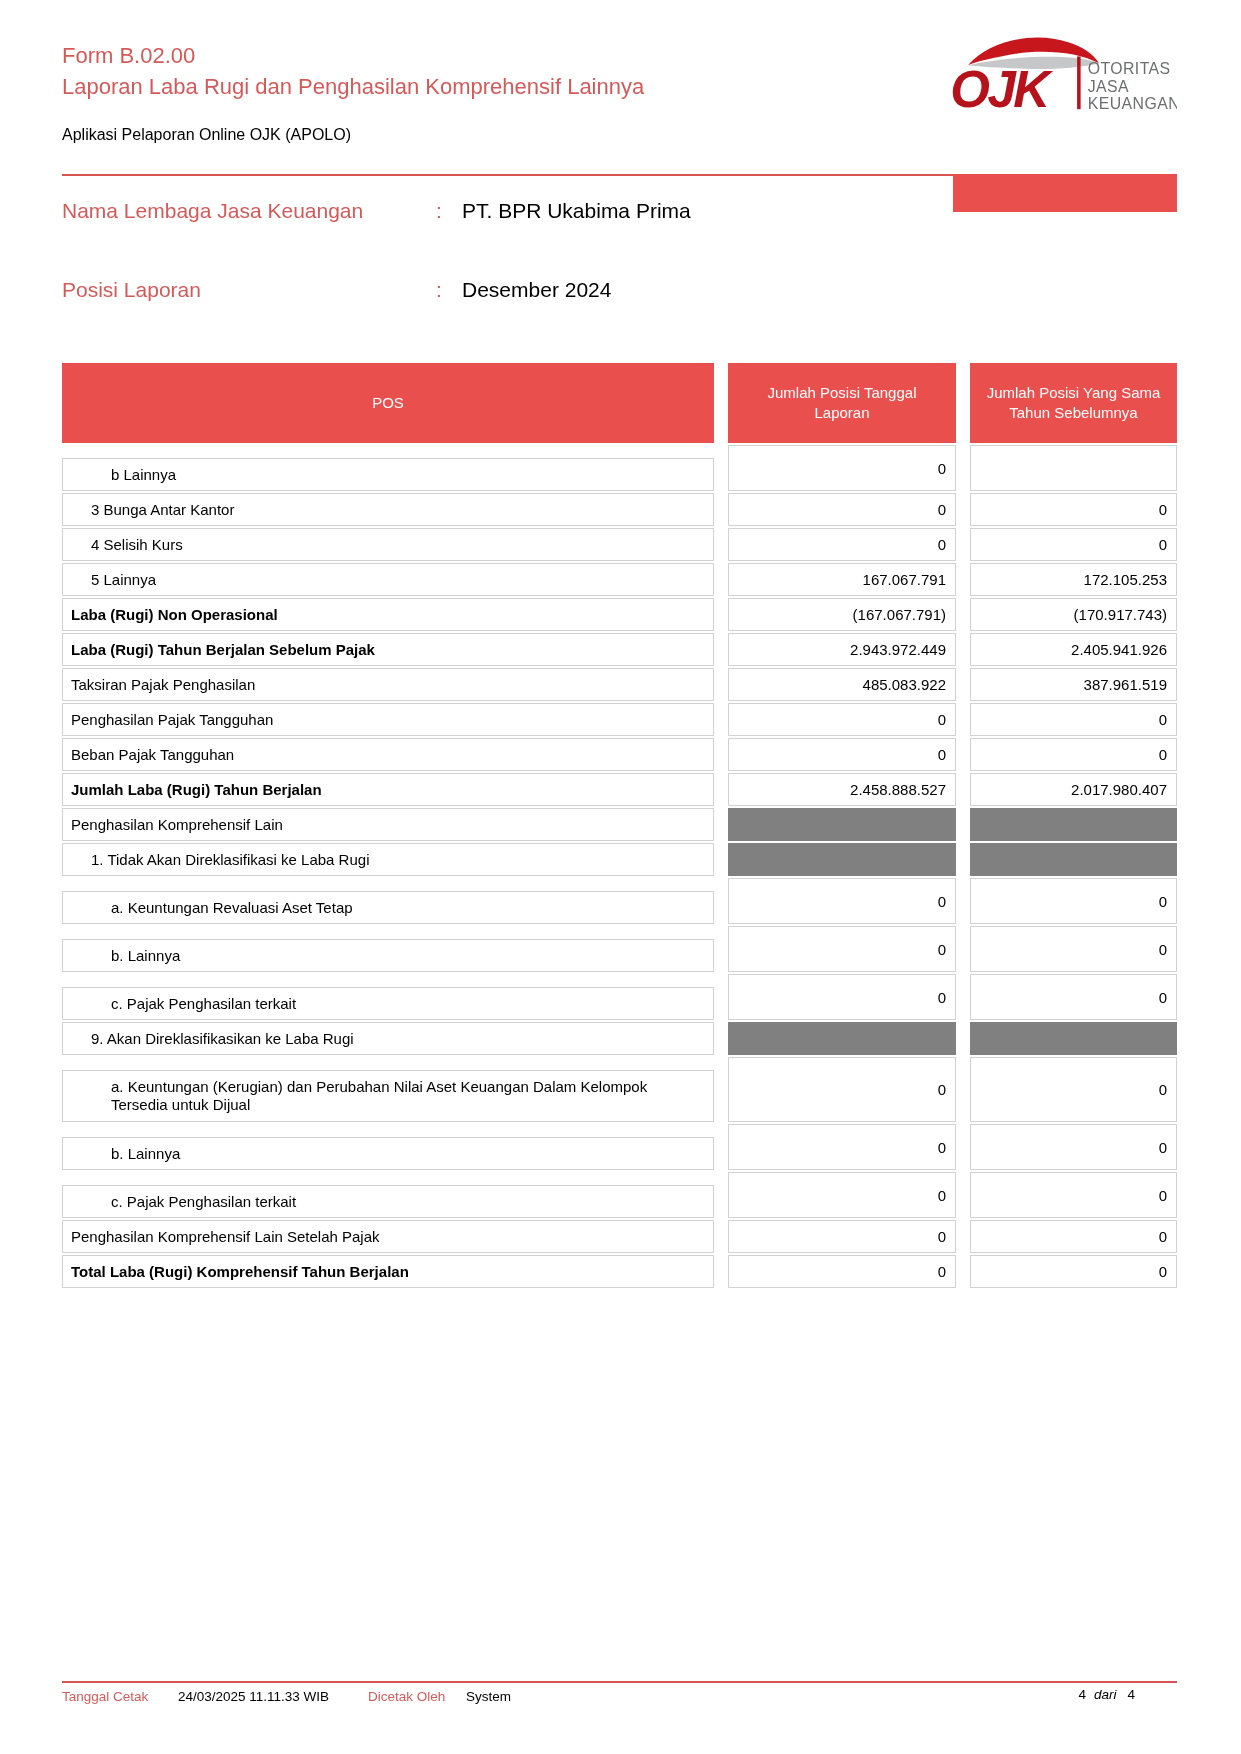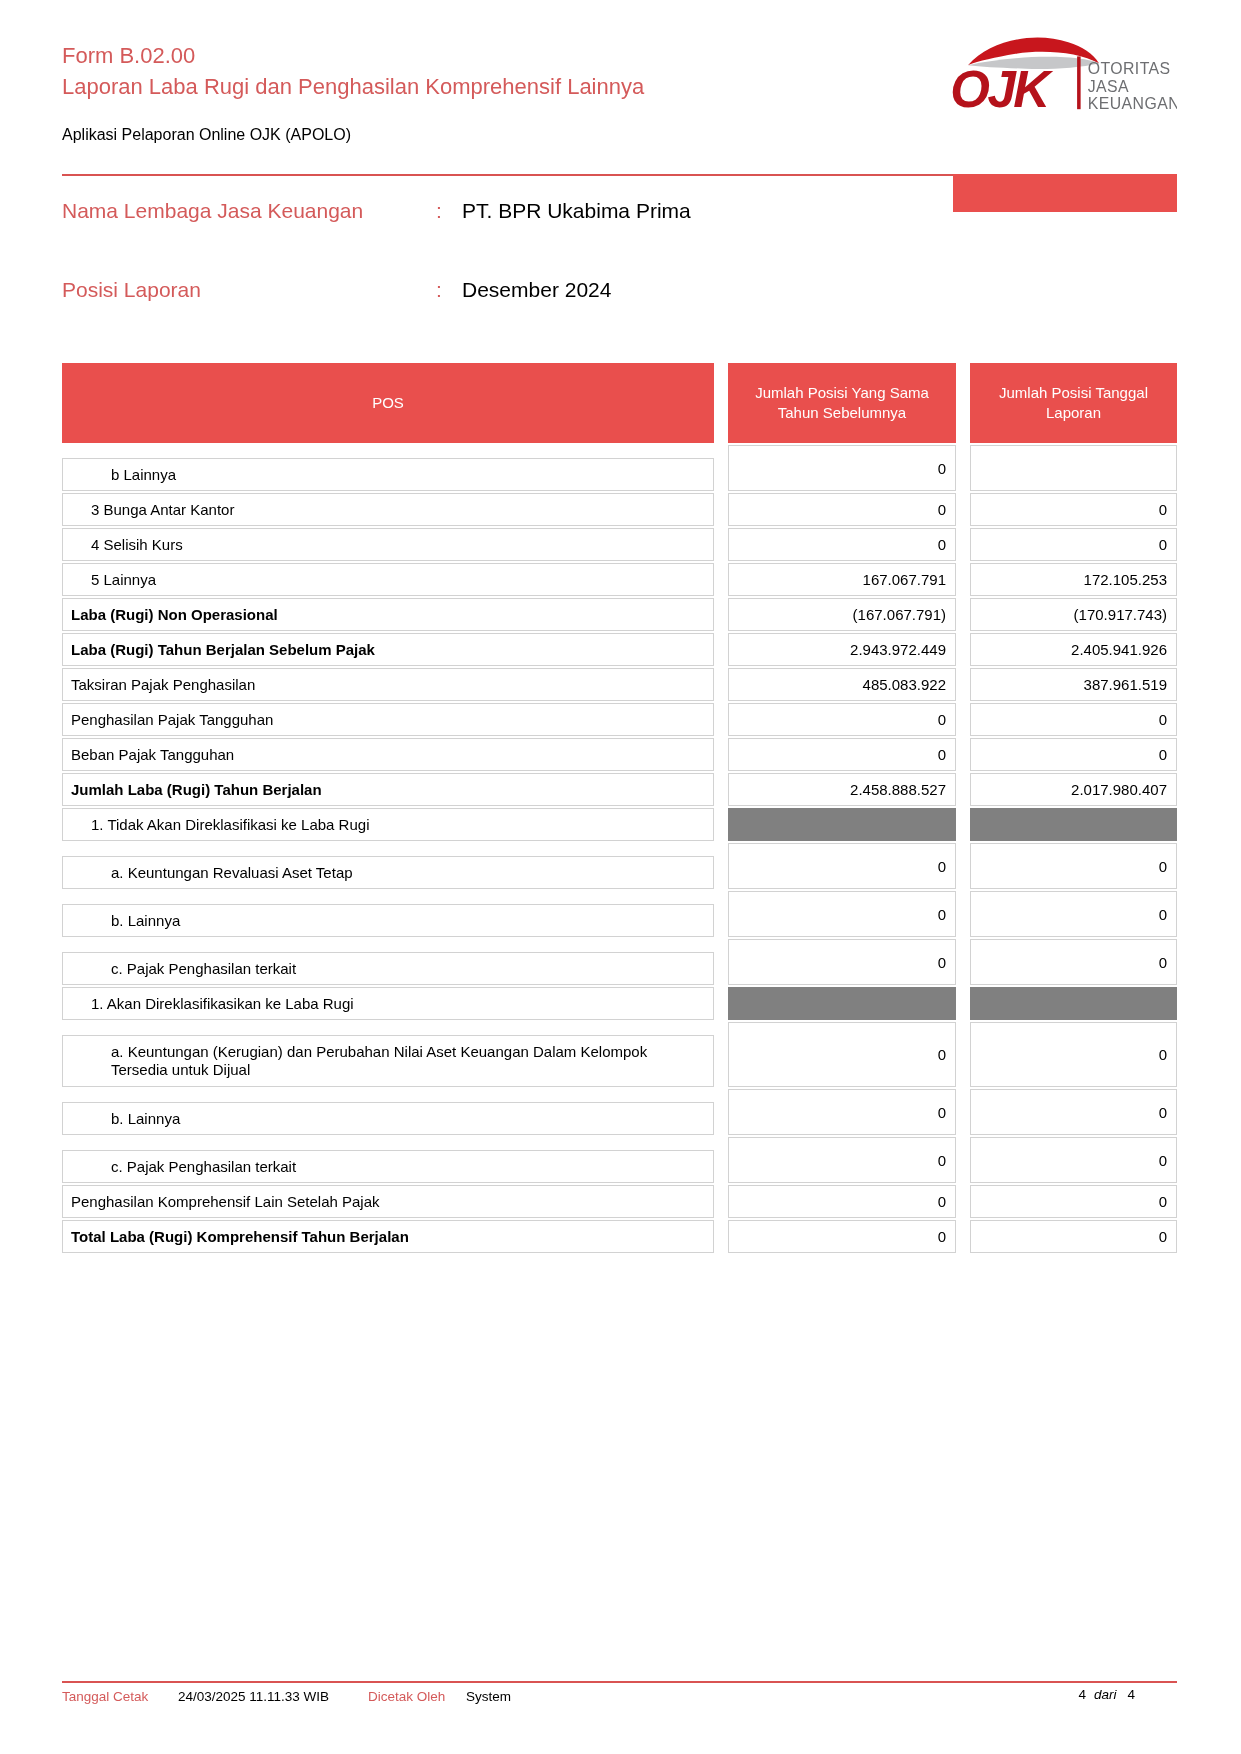--- a/index.html
+++ b/index.html
@@ -126,22 +126,22 @@
   </div>
   <div class="info-row second">
     <span class="info-label">Posisi Laporan</span>
     <span class="info-colon">:</span>
     <span class="info-value">Desember 2024</span>
   </div>
 
   <div class="report-table">
     <div class="t-row header">
       <div class="cell c-pos">POS</div>
+      <div class="cell c-val">Jumlah Posisi Tanggal Laporan</div>
       <div class="cell c-val">Jumlah Posisi Yang Sama Tahun Sebelumnya</div>
-      <div class="cell c-val">Jumlah Posisi Tanggal Laporan</div>
     </div>
     <div id="table-body">
         <div class="t-row">
       <div class="cell c-pos indent-2">b Lainnya</div>
       <div class="cell c-val">0</div>
       <div class="cell c-val"></div>
     </div>
         <div class="t-row">
       <div class="cell c-pos indent-1">3 Bunga Antar Kantor</div>
       <div class="cell c-val">0</div>
@@ -181,41 +181,46 @@
       <div class="cell c-pos indent-0">Beban Pajak Tangguhan</div>
       <div class="cell c-val">0</div>
       <div class="cell c-val">0</div>
     </div>
         <div class="t-row">
       <div class="cell c-pos indent-0 bold">Jumlah Laba (Rugi) Tahun Berjalan</div>
       <div class="cell c-val">2.458.888.527</div>
       <div class="cell c-val">2.017.980.407</div>
     </div>
         <div class="t-row">
+      <div class="cell c-pos indent-0">Penghasilan Komprehensif Lain</div>
+      <div class="cell c-val gray"></div>
+      <div class="cell c-val gray"></div>
+    </div>
+        <div class="t-row">
       <div class="cell c-pos indent-1">1. Tidak Akan Direklasifikasi ke Laba Rugi</div>
       <div class="cell c-val gray"></div>
       <div class="cell c-val gray"></div>
     </div>
         <div class="t-row">
       <div class="cell c-pos indent-2">a. Keuntungan Revaluasi Aset Tetap</div>
       <div class="cell c-val">0</div>
       <div class="cell c-val">0</div>
     </div>
         <div class="t-row">
       <div class="cell c-pos indent-2">b. Lainnya</div>
       <div class="cell c-val">0</div>
       <div class="cell c-val">0</div>
     </div>
         <div class="t-row">
       <div class="cell c-pos indent-2">c. Pajak Penghasilan terkait</div>
       <div class="cell c-val">0</div>
       <div class="cell c-val">0</div>
     </div>
         <div class="t-row">
-      <div class="cell c-pos indent-1">1. Akan Direklasifikasikan ke Laba Rugi</div>
+      <div class="cell c-pos indent-1">9. Akan Direklasifikasikan ke Laba Rugi</div>
       <div class="cell c-val gray"></div>
       <div class="cell c-val gray"></div>
     </div>
         <div class="t-row tall">
       <div class="cell c-pos indent-2">a. Keuntungan (Kerugian) dan Perubahan Nilai Aset Keuangan Dalam Kelompok Tersedia untuk Dijual</div>
       <div class="cell c-val">0</div>
       <div class="cell c-val">0</div>
     </div>
         <div class="t-row">
       <div class="cell c-pos indent-2">b. Lainnya</div>

